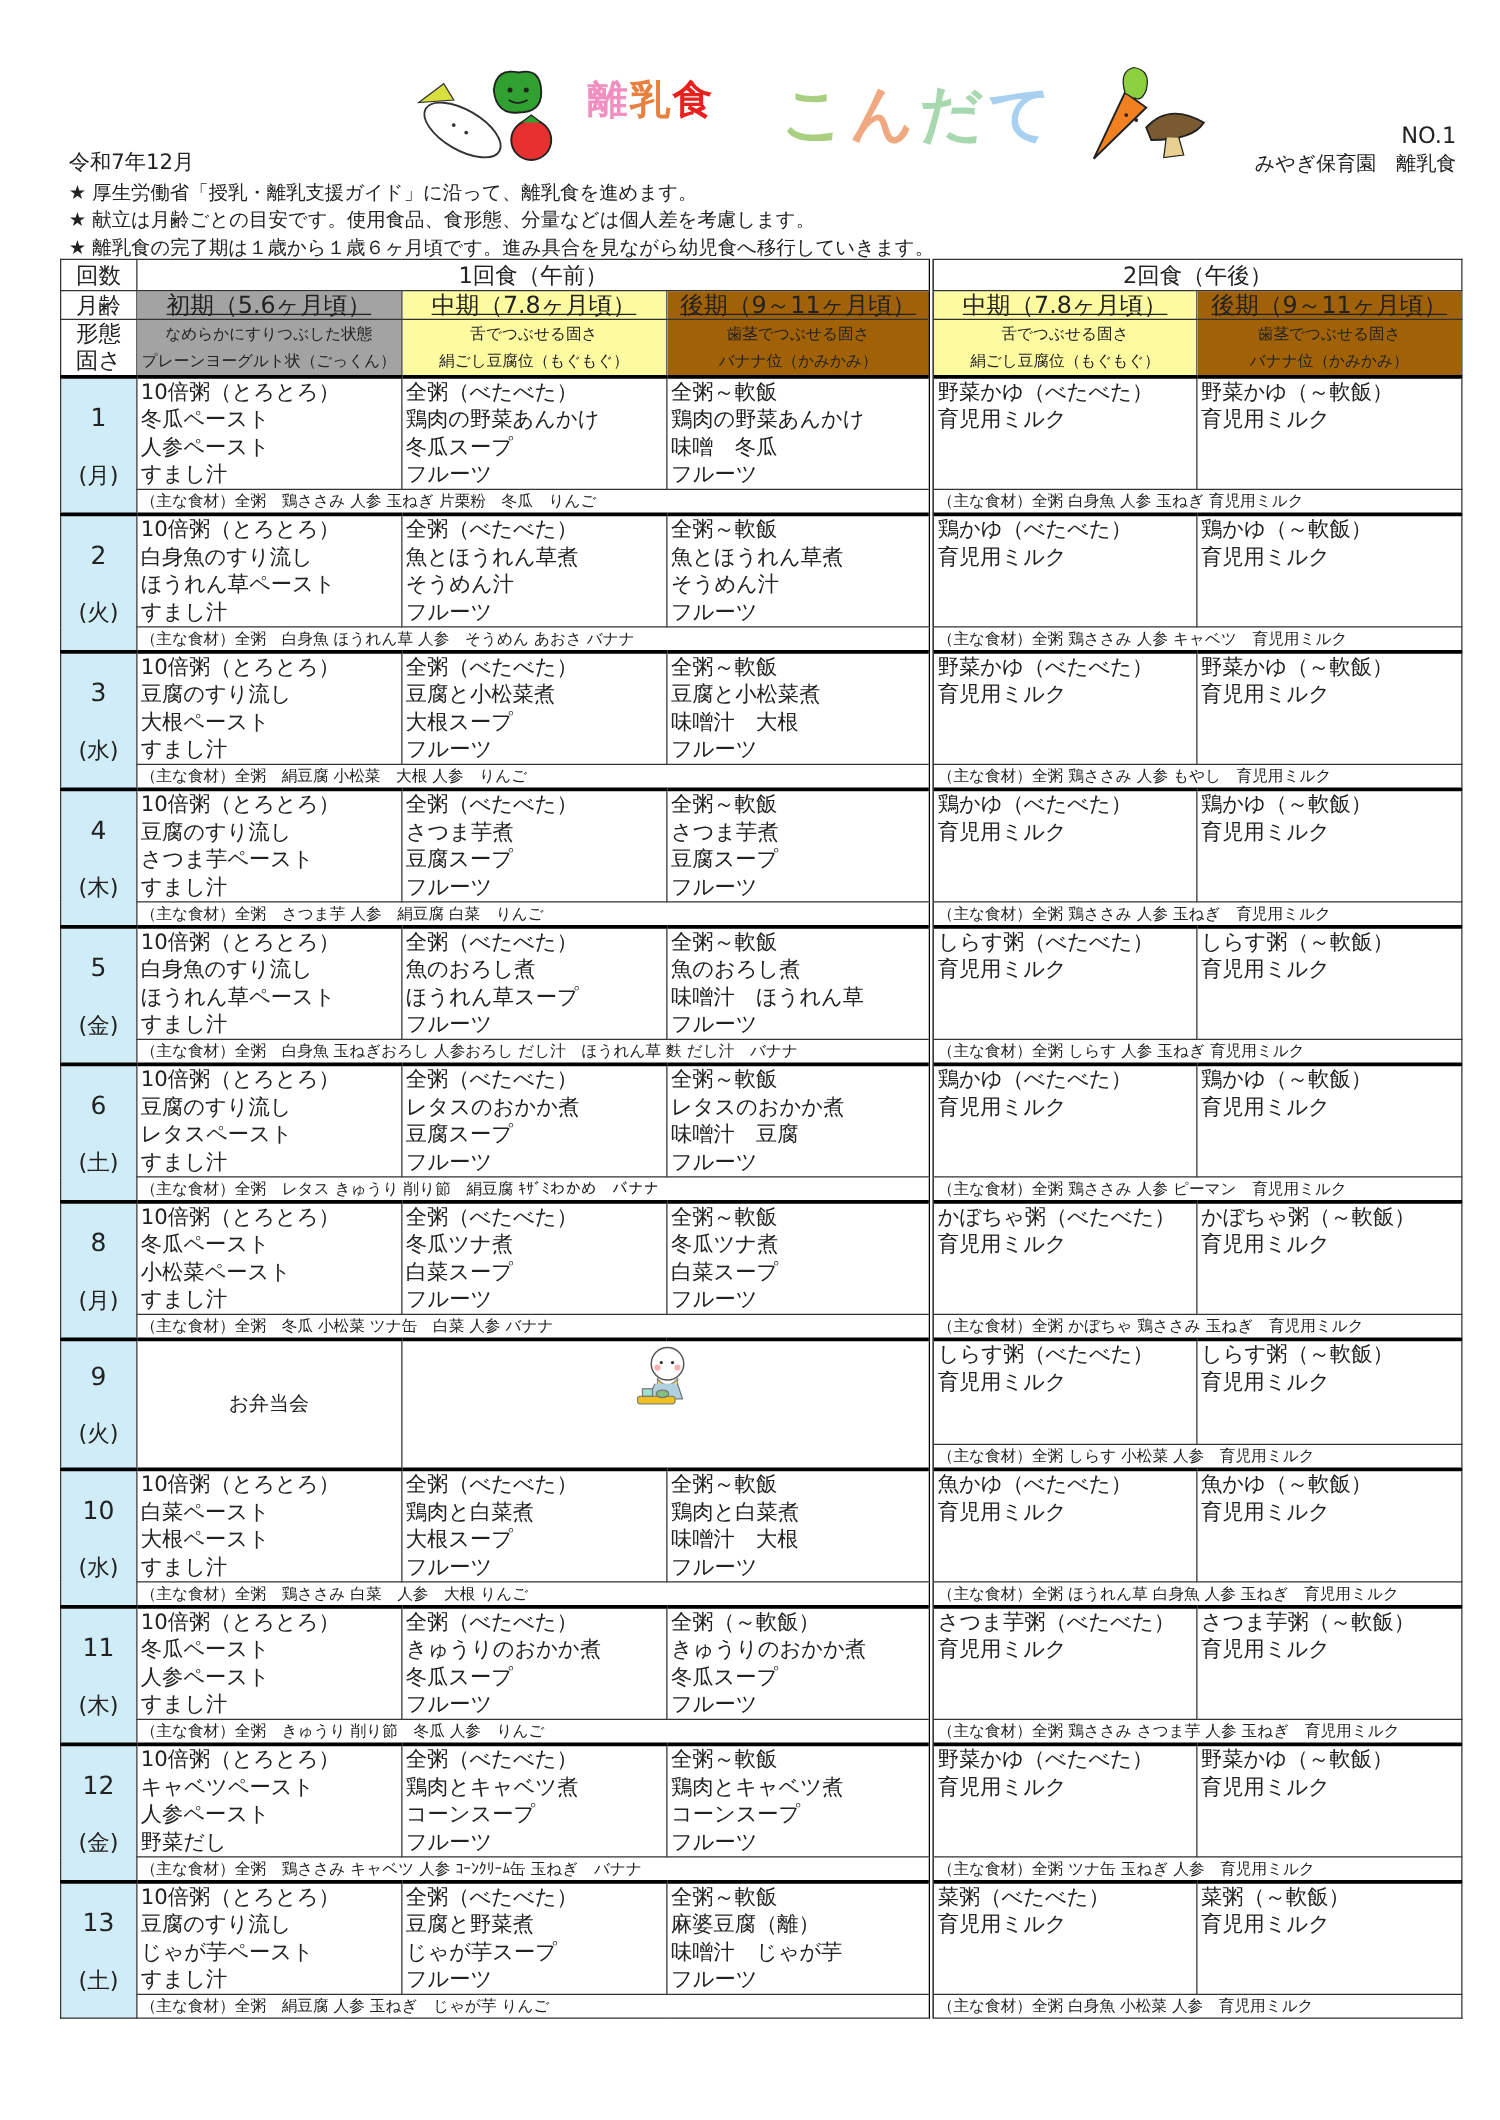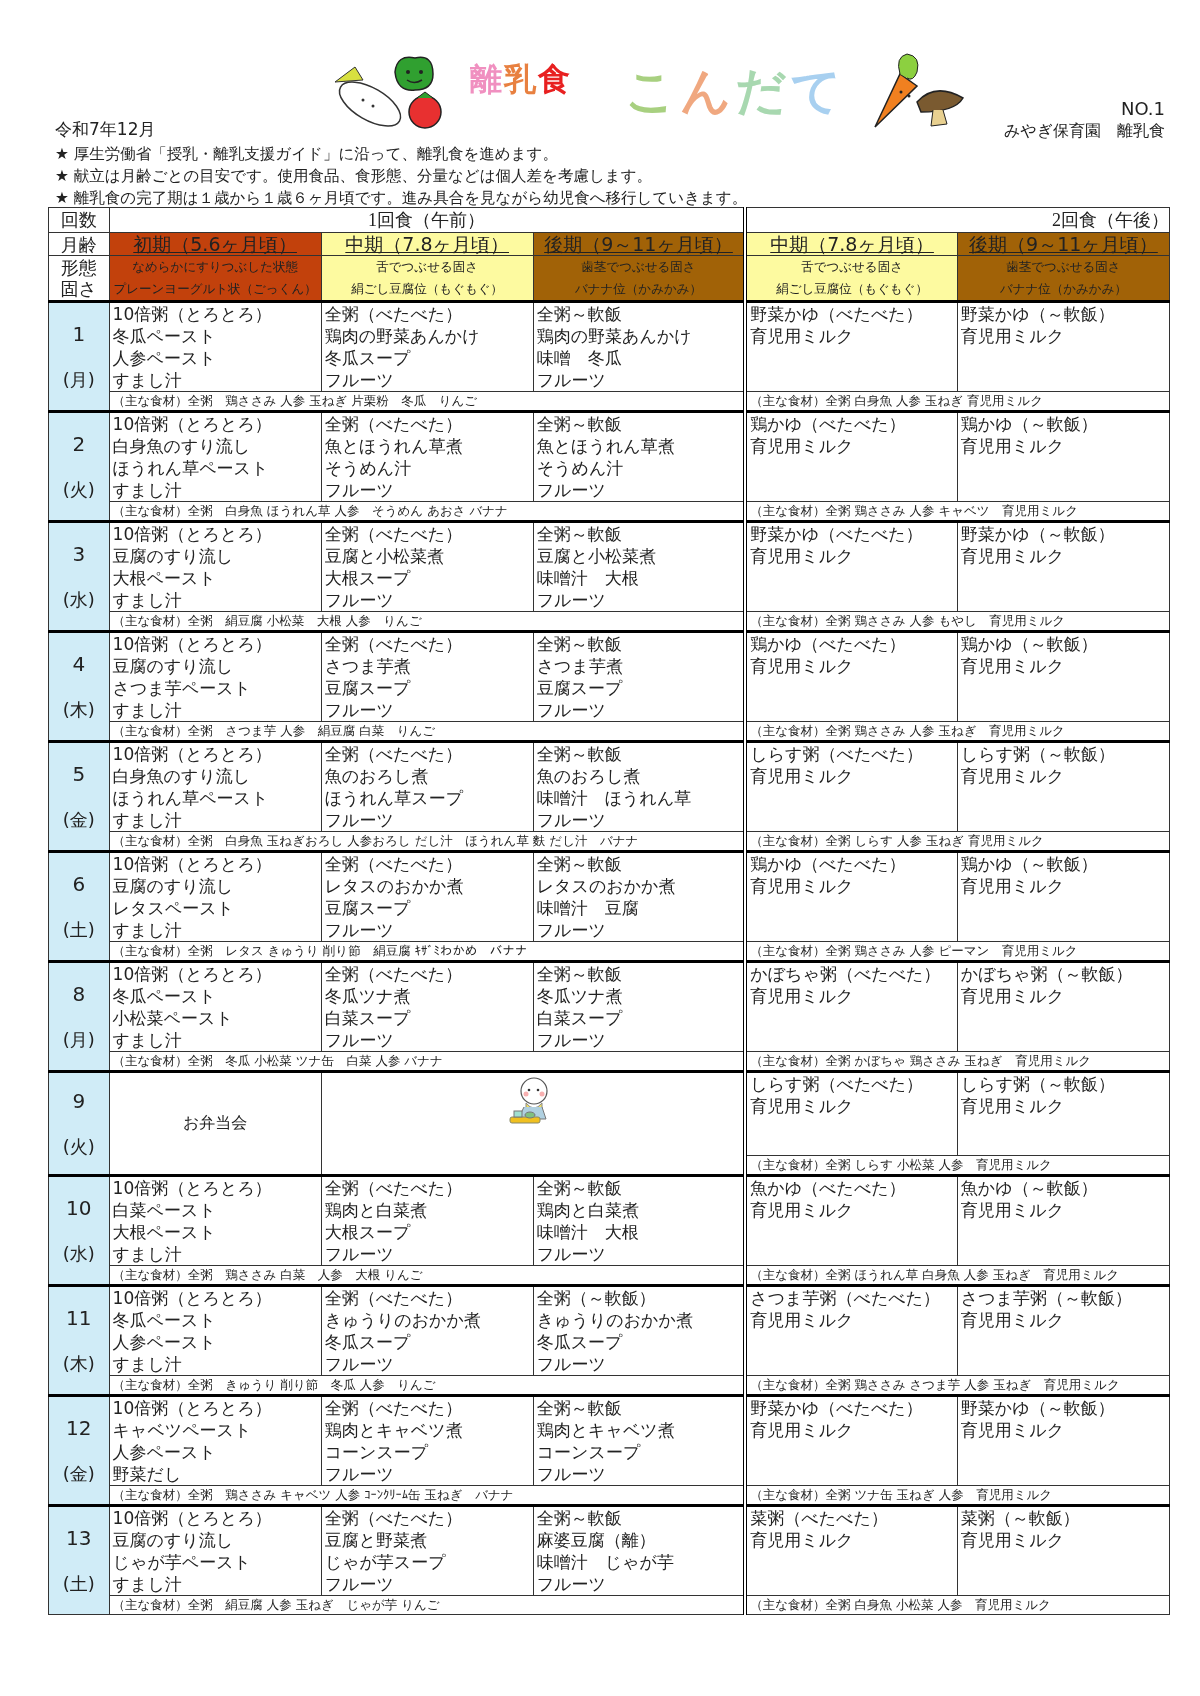--- a/index.html
+++ b/index.html
@@ -19,21 +19,21 @@
   .illus-right { position:absolute; left:530px; top:0; width:120px; height:80px; }
   .date { position:absolute; left:55px; top:118px; font-size:17px; }
   .issue { position:absolute; right:35px; top:98px; font-size:18px; text-align:right; }
   .school { position:absolute; right:35px; top:121px; font-size:16px; text-align:right; }
   .note { position:absolute; left:55px; font-size:15.5px; }
   .note1 { top:144px; } .note2 { top:166px; } .note3 { top:188px; }
   table.menu { position:absolute; left:48px; top:207px; width:1122px; border-collapse:collapse; table-layout:fixed; font-size:17px; }
   table.menu td { border:1px solid #333; padding:0 3px; vertical-align:top; overflow:hidden; white-space:nowrap; }
   table.menu td.hdr { text-align:center; vertical-align:middle; padding:0; }
   .rowlbl { text-align:center; font-size:18px; line-height:21px; }
-  .pink { background:#c2410c; }
+  .pink { background:#a3a3a3; }
   .yellow { background:#fdfaa0; }
   .green { background:#a16207; }
   .stage-name { font-size:19px; text-decoration:underline; line-height:22px; }
   .sub { font-size:12.5px; line-height:22px; }
   .day-cell { background:#d0ecf7; text-align:center; vertical-align:middle !important; font-size:20px; }
   .day-num { display:block; margin-bottom:22px; }
   .dow { display:block; font-size:18px; }
   .meal-line { display:block; line-height:22px; font-size:17px; }
   .ing { font-size:12.5px; line-height:18px; vertical-align:middle !important; }
   .thick-l { border-left:4px double #000 !important; }
@@ -84,24 +84,24 @@
 <table class="menu" id="menu">
   <colgroup>
     <col style="width:56px">
       <col style="width:196px">
       <col style="width:196px">
       <col style="width:196px">
       <col style="width:196px">
       <col style="width:196px">
   </colgroup>
   <tbody id="menu-body">
-    <tr style="height:21px;font-family:Liberation Serif, serif;">
+    <tr style="height:21px;">
       <td class="hdr rowlbl">回数</td>
       <td class="hdr" colspan="3" style="font-size:18px;">1回食（午前）</td>
-      <td class="hdr thick-l" colspan="2" style="font-size:18px;text-align:right;">2回食（午後）</td>
+      <td class="hdr thick-l" colspan="2" style="font-size:18px;">2回食（午後）</td>
     </tr>
     <tr style="height:22px;">
       <td class="hdr rowlbl">月齢</td>
       <td class="hdr pink stage-name">初期（5.6ヶ月頃）</td>
       <td class="hdr yellow stage-name">中期（7.8ヶ月頃）</td>
       <td class="hdr green stage-name">後期（9～11ヶ月頃）</td>
       <td class="hdr yellow stage-name thick-l">中期（7.8ヶ月頃）</td>
       <td class="hdr green stage-name">後期（9～11ヶ月頃）</td>
     </tr>
     <tr style="height:44px;">

